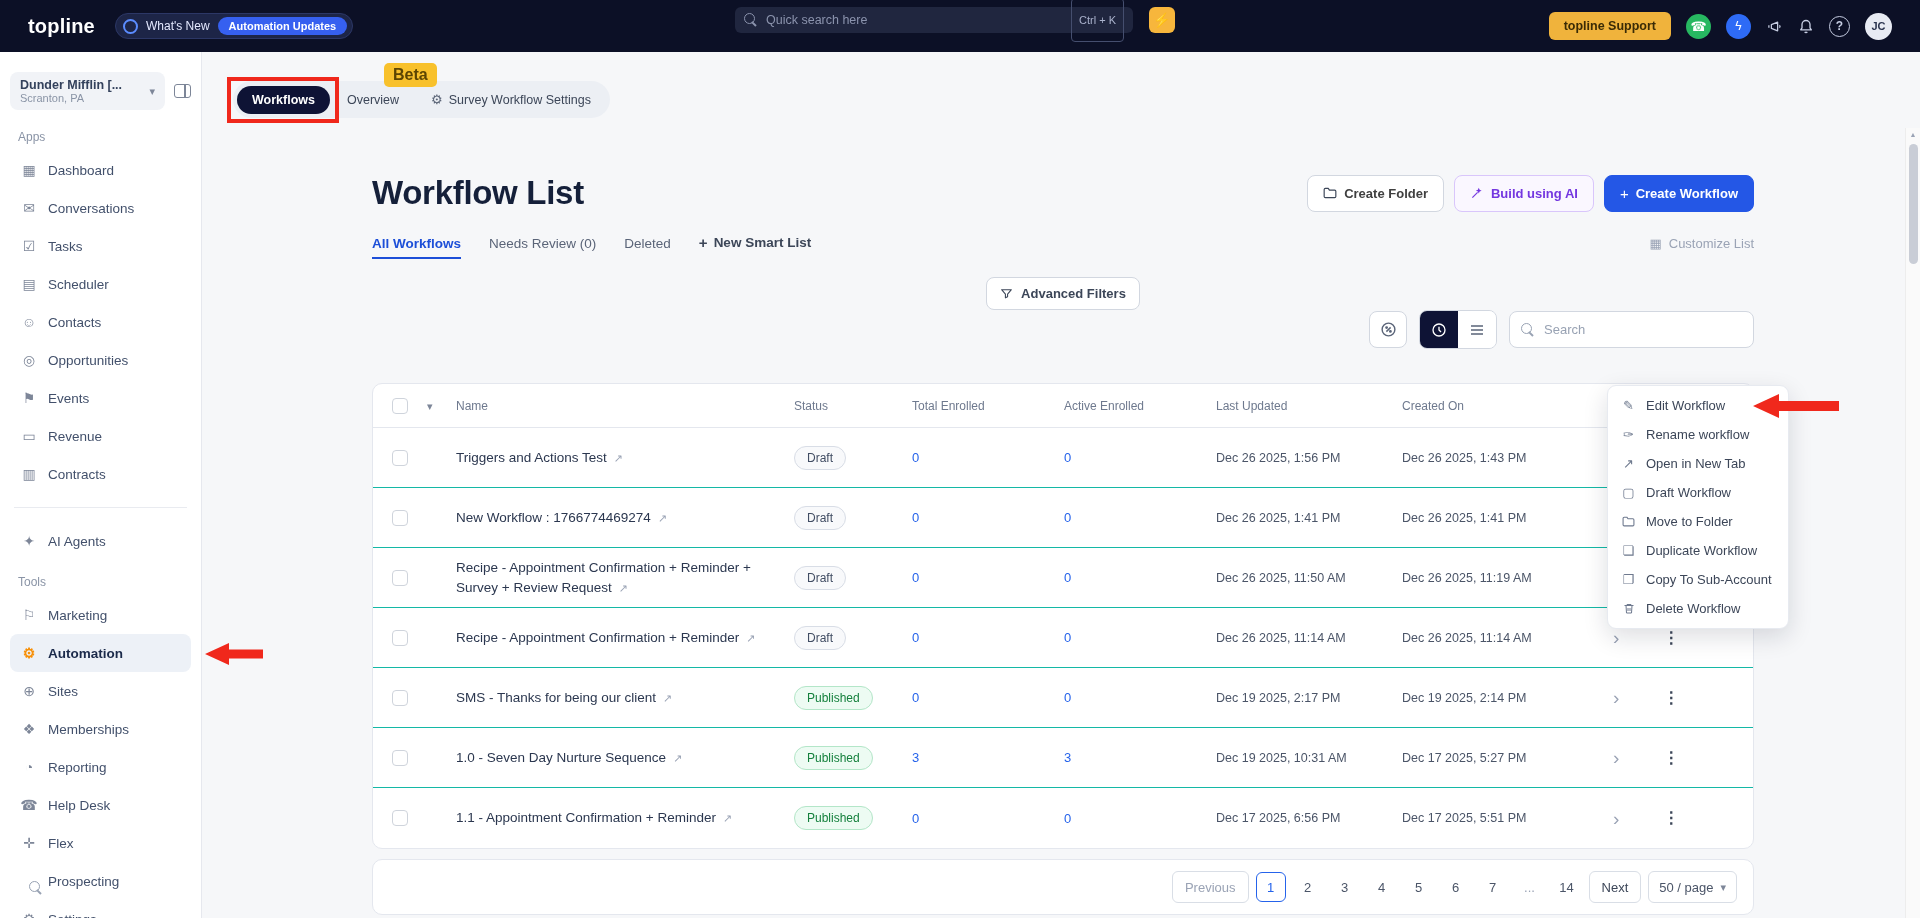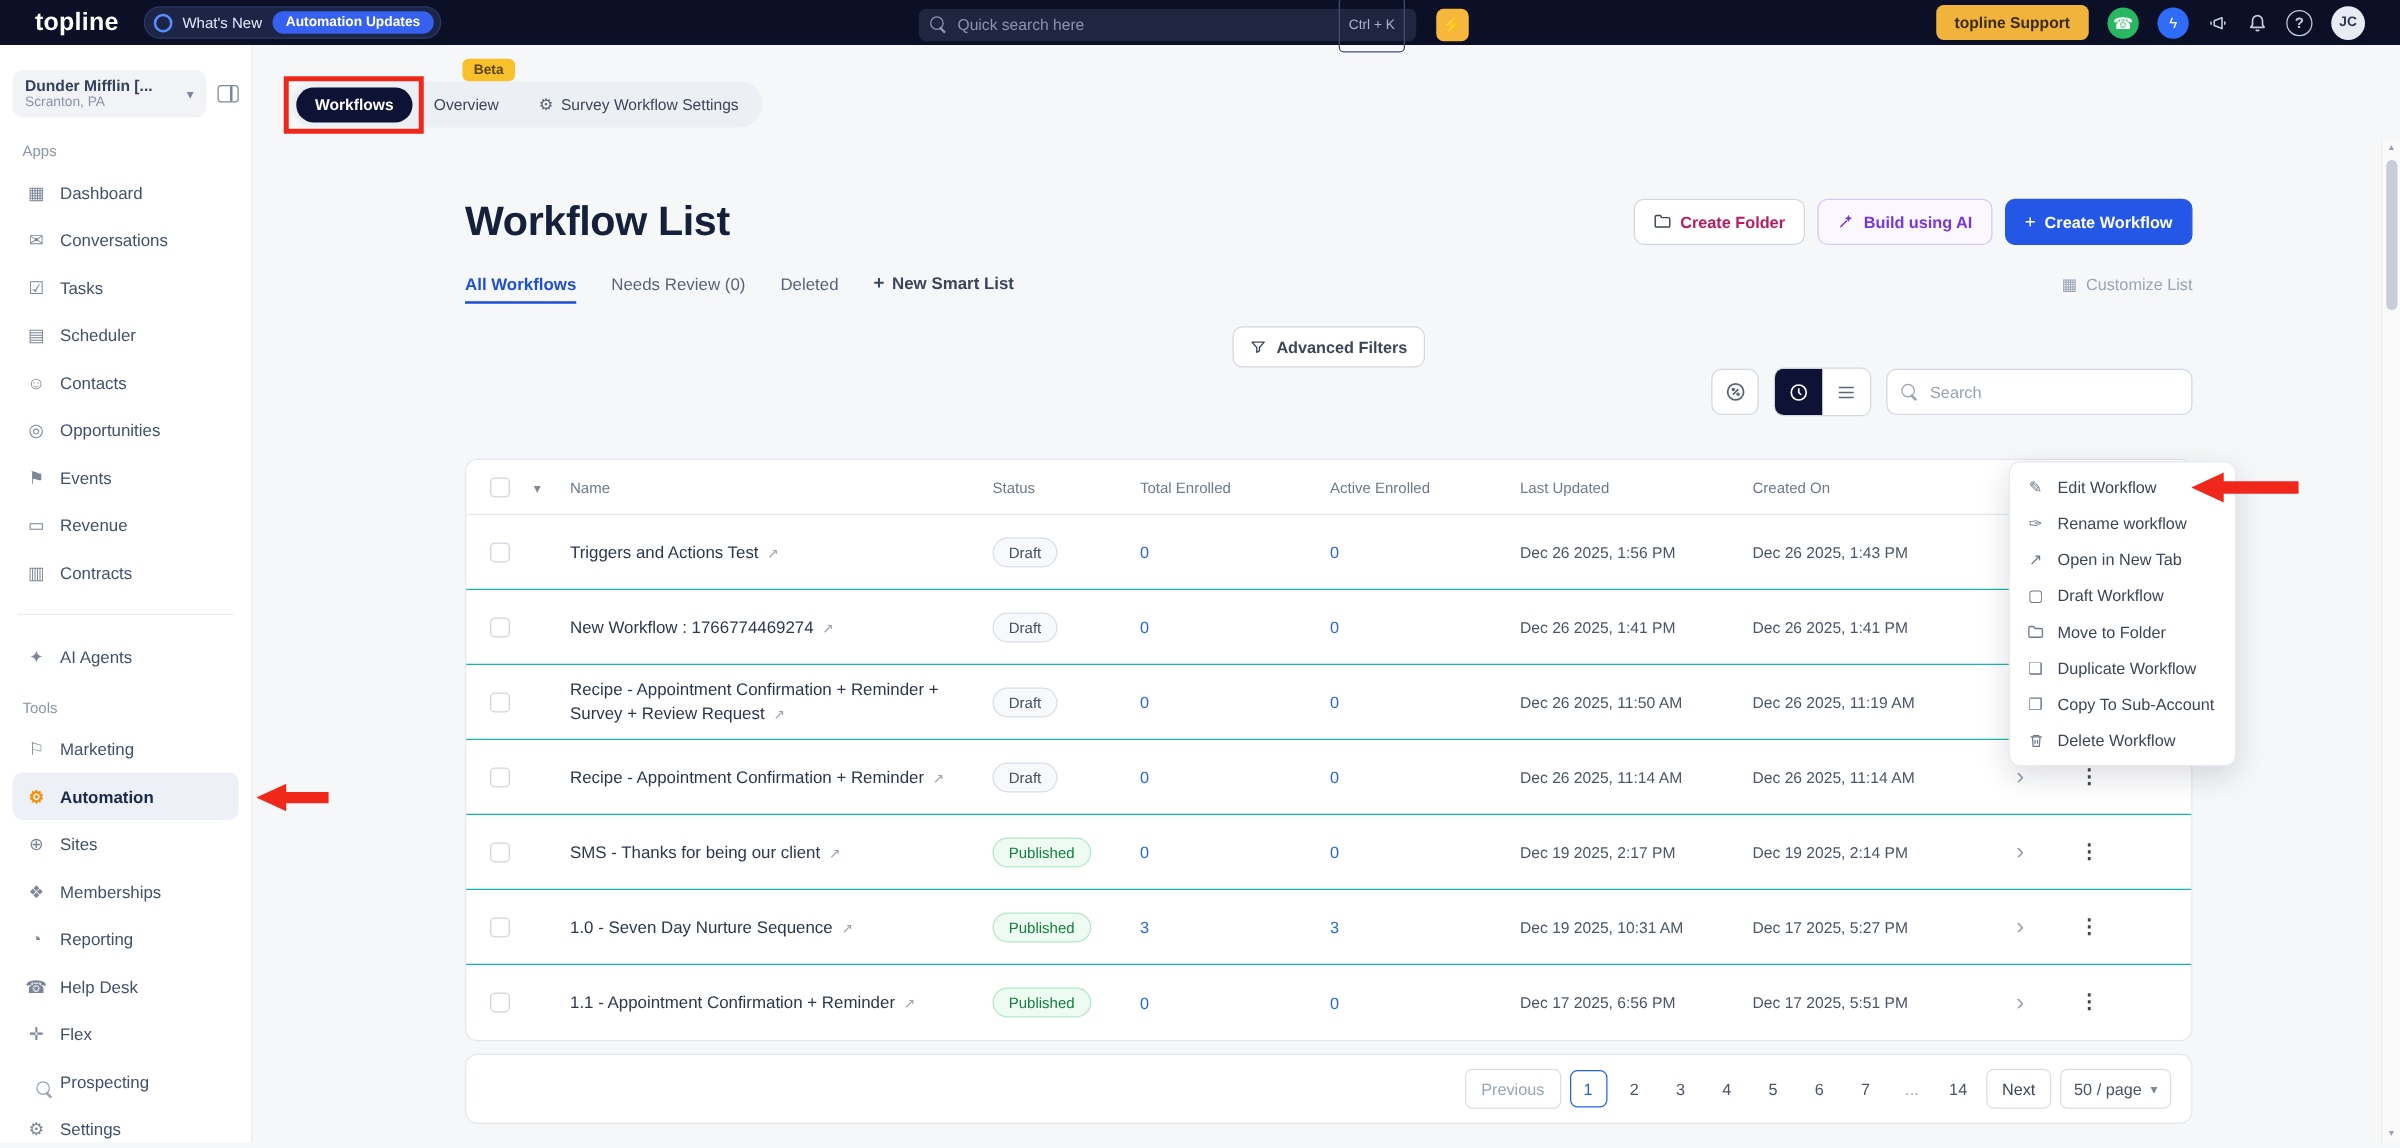--- a/index.html
+++ b/index.html
@@ -1,20 +1,20 @@
 <!DOCTYPE html>
 <html><head>
 <meta charset="utf-8">
 <style>
   * { box-sizing: border-box; margin: 0; padding: 0; }
   html,body { width:1920px; height:918px; overflow:hidden; }
   body { font-family:"Liberation Sans", sans-serif; font-size:13px; color:#3c4658; background:#f6f7f9; position:relative; }
 
   
-  .topbar { height:36px; background:#0c1026; display:flex; align-items:center; padding:0 28px; gap:20px; position:relative; z-index:70; }
+  .topbar { height:52px; background:#0c1026; display:flex; align-items:center; padding:0 28px; gap:20px; position:relative; z-index:70; }
   .logo { color:#fff; font-size:20px; font-weight:700; letter-spacing:.2px; }
   .wn-pill { display:flex; align-items:center; gap:8px; background:#1d2547; border:1px solid #2c3766; border-radius:16px; padding:3px 5px 3px 7px; }
   .wn-icon { width:15px; height:15px; border-radius:50%; border:2px solid #5b8cff; }
   .wn-label { color:#e4e9ff; font-size:12px; white-space:nowrap; }
   .wn-badge { background:#3660f0; color:#fff; font-size:11px; font-weight:600; padding:3px 11px; border-radius:12px; white-space:nowrap; }
   .tb-center { position:absolute; left:735px; top:7px; display:flex; align-items:center; gap:16px; }
   .tb-search { width:398px; height:26px; background:#20263f; border-radius:6px; display:flex; align-items:center; gap:8px; padding:0 9px; }
   .tb-search input { flex:1; background:transparent; border:none; outline:none; color:#c7cde0; font-size:12.5px; font-family:inherit; }
   .tb-search input::placeholder { color:#8b93ad; }
   .kbd { border:1px solid #454e6e; border-radius:4px; font-size:11px; color:#aab2cc; padding:15px 7px; white-space:nowrap; }
@@ -49,27 +49,27 @@
   .divider { height:1px; background:#e9ebf0; margin:14px 4px; }
 
   
   .main { flex:1; position:relative; background:#f6f7f9; overflow:hidden; }
 
   .tabs-strip { margin:29px 0 0 31px; }
   .pill-group { display:inline-flex; align-items:center; background:#eceff4; border-radius:20px; padding:4px; gap:2px; }
   .pill { padding:7px 15px; border-radius:16px; font-size:12.5px; color:#3c4658; cursor:pointer; display:flex; align-items:center; gap:6px; white-space:nowrap; }
   .pill.active { background:#0e1335; color:#fff; font-weight:700; }
   .pill .gear { color:#5b6577; font-size:13px; }
-  .beta-badge { position:absolute; left:168px; top:11px; background:#f8c12c; color:#5c4503; font-size:11px; font-weight:700; padding:3px 9px; border-radius:5px; z-index:5; }
+  .beta-badge { position:absolute; left:182px; top:11px; background:#f8c12c; color:#5c4503; font-size:16px; font-weight:700; padding:3px 9px; border-radius:5px; z-index:5; }
 
   .content { width:1382px; margin-left:170px; }
   .page-header { margin-top:56px; display:flex; align-items:center; }
   .page-title { font-size:33px; font-weight:700; color:#15203a; letter-spacing:-.3px; }
   .header-actions { margin-left:auto; display:flex; gap:10px; }
-  .btn { height:37px; display:inline-flex; align-items:center; gap:7px; padding:0 15px; border-radius:8px; font-size:13px; font-weight:700; border:1px solid #d2d7e0; background:#fff; color:#be185d; cursor:pointer; font-family:inherit; white-space:nowrap; }
+  .btn { height:37px; display:inline-flex; align-items:center; gap:7px; padding:0 15px; border-radius:8px; font-size:13px; font-weight:700; border:1px solid #d2d7e0; background:#fff; color:#404040; cursor:pointer; font-family:inherit; white-space:nowrap; }
   .btn.ai { border-color:#d9c6fb; background:#faf7ff; color:#7437e0; }
   .btn.primary { background:#2457e6; border-color:#2457e6; color:#fff; }
   .btn .plus { font-size:15px; font-weight:400; }
 
   .list-tabs { margin-top:22px; display:flex; align-items:flex-end; gap:28px; font-size:13.5px; color:#5a6478; }
   .ltab { padding-bottom:8px; cursor:pointer; }
   .ltab.active { color:#1d4fd8; font-weight:700; border-bottom:2px solid #1d4fd8; padding-bottom:6px; }
   .smart-list { display:flex; align-items:center; gap:6px; color:#3c4658; font-weight:600; padding-bottom:8px; cursor:pointer; }
   .smart-list .plus { font-size:15px; }
   .customize { margin-left:auto; color:#9aa3b5; display:flex; align-items:center; gap:7px; font-size:13px; padding-bottom:8px; cursor:default; }

